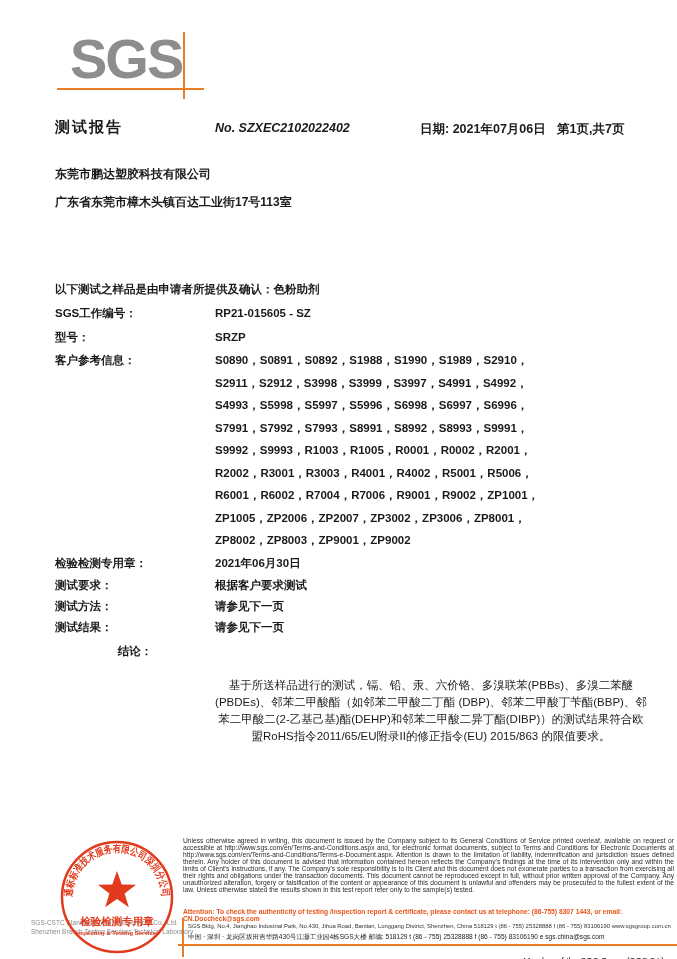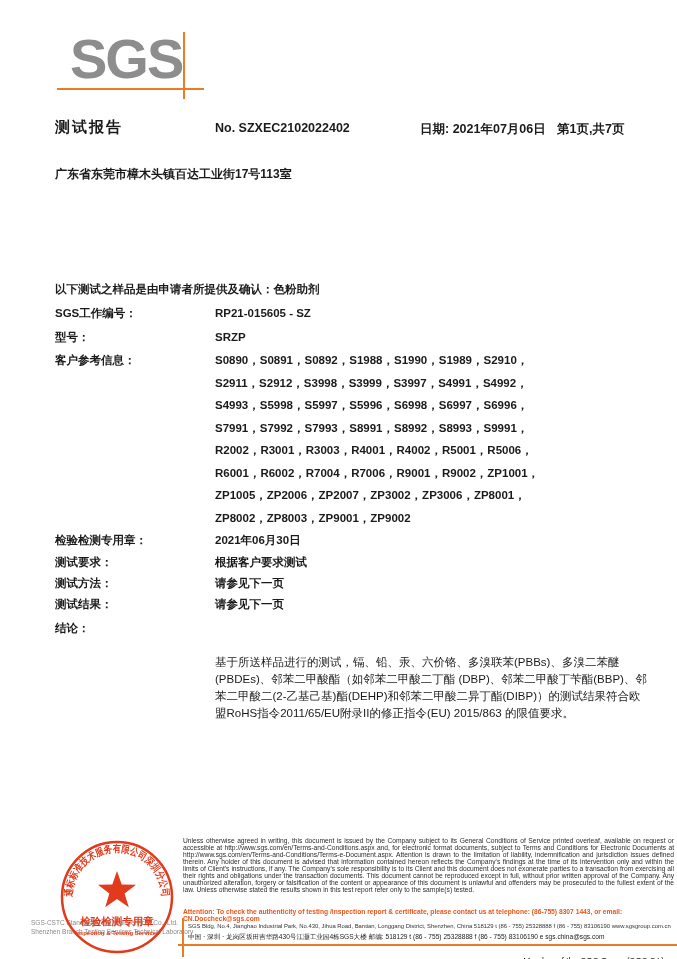--- a/index.html
+++ b/index.html
@@ -11,36 +11,36 @@
   
   .logo-text{
     left:70px;top:26px;font-size:56px;font-weight:700;color:#8d8d8d;
     letter-spacing:-2px;font-family:"Liberation Sans",sans-serif;
   }
   .logo-hline{left:57px;top:88px;width:147px;height:2px;background:#ea7c24;}
   .logo-vline{left:183px;top:32px;width:2px;height:67px;background:#ea7c24;}
   
   .titlebar{left:0;top:120px;width:627px;height:20px;font-size:12.5px;font-weight:700;}
   .titlebar .t-title{position:absolute;left:55px;top:-2px;font-size:15px;letter-spacing:2px;}
-  .titlebar .t-no{position:absolute;left:215px;top:1px;}
+  .titlebar .t-no{position:absolute;left:215px;top:1px;font-style:italic;}
   .titlebar .t-date{position:absolute;left:420px;top:1px;}
   .titlebar .t-page{position:absolute;left:557px;top:1px;}
   
   .company{left:55px;top:160px;width:560px;font-size:12px;font-weight:700;line-height:28px;}
   
   .info{left:55px;top:250px;width:592px;font-size:11.5px;font-weight:700;}
   .stmt{line-height:24px;height:24px;margin-top:27px;}
   .row{display:flex;align-items:flex-start;}
   .row .lbl{width:160px;flex:0 0 160px;}
   .row .val{flex:1;}
   .lh24{line-height:24px;}
   .lh23{line-height:23px;}
   .lh21{line-height:21px;}
   .ref-line{line-height:22.5px;}
-  .conclusion-row{margin-top:3px;}
+  .conclusion-row{margin-top:3px;text-align:center;}
   .conclusion-row .val{font-weight:400;line-height:17px;width:425px;margin-top:36px;}
   
   .legal{
     left:183px;top:837px;width:491px;font-size:6.7px;line-height:7px;
     text-align:justify;color:#2b2b2b;font-weight:400;
   }
   .attention{
     left:183px;top:908px;width:491px;font-size:6.7px;line-height:7px;
     color:#e8551a;font-weight:700;
   }
@@ -62,20 +62,21 @@
 <div class="abs logo-vline"></div>
 
 <div class="abs titlebar">
   <span class="t-title">测试报告</span>
   <span class="t-no">No. SZXEC2102022402</span>
   <span class="t-date">日期: 2021年07月06日</span>
   <span class="t-page">第1页,共7页</span>
 </div>
 
 <div class="abs company">
+  <div>东莞市鹏达塑胶科技有限公司</div>
   <div>广东省东莞市樟木头镇百达工业街17号113室</div>
 </div>
 
 <div class="abs info">
   <div class="stmt">以下测试之样品是由申请者所提供及确认：色粉助剂</div>
 
   <div class="row lh24">
     <div class="lbl">SGS工作编号：</div>
     <div class="val">RP21-015605 - SZ</div>
   </div>
@@ -85,20 +86,21 @@
     <div class="val">SRZP</div>
   </div>
 
   <div class="row">
     <div class="lbl ref-line">客户参考信息：</div>
     <div class="val">
       <div class="ref-line">S0890，S0891，S0892，S1988，S1990，S1989，S2910，</div>
       <div class="ref-line">S2911，S2912，S3998，S3999，S3997，S4991，S4992，</div>
       <div class="ref-line">S4993，S5998，S5997，S5996，S6998，S6997，S6996，</div>
       <div class="ref-line">S7991，S7992，S7993，S8991，S8992，S8993，S9991，</div>
+      <div class="ref-line">S9992，S9993，R1003，R1005，R0001，R0002，R2001，</div>
       <div class="ref-line">R2002，R3001，R3003，R4001，R4002，R5001，R5006，</div>
       <div class="ref-line">R6001，R6002，R7004，R7006，R9001，R9002，ZP1001，</div>
       <div class="ref-line">ZP1005，ZP2006，ZP2007，ZP3002，ZP3006，ZP8001，</div>
       <div class="ref-line">ZP8002，ZP8003，ZP9001，ZP9002</div>
     </div>
   </div>
 
   <div class="row lh23">
     <div class="lbl">检验检测专用章：</div>
     <div class="val">2021年06月30日</div>

